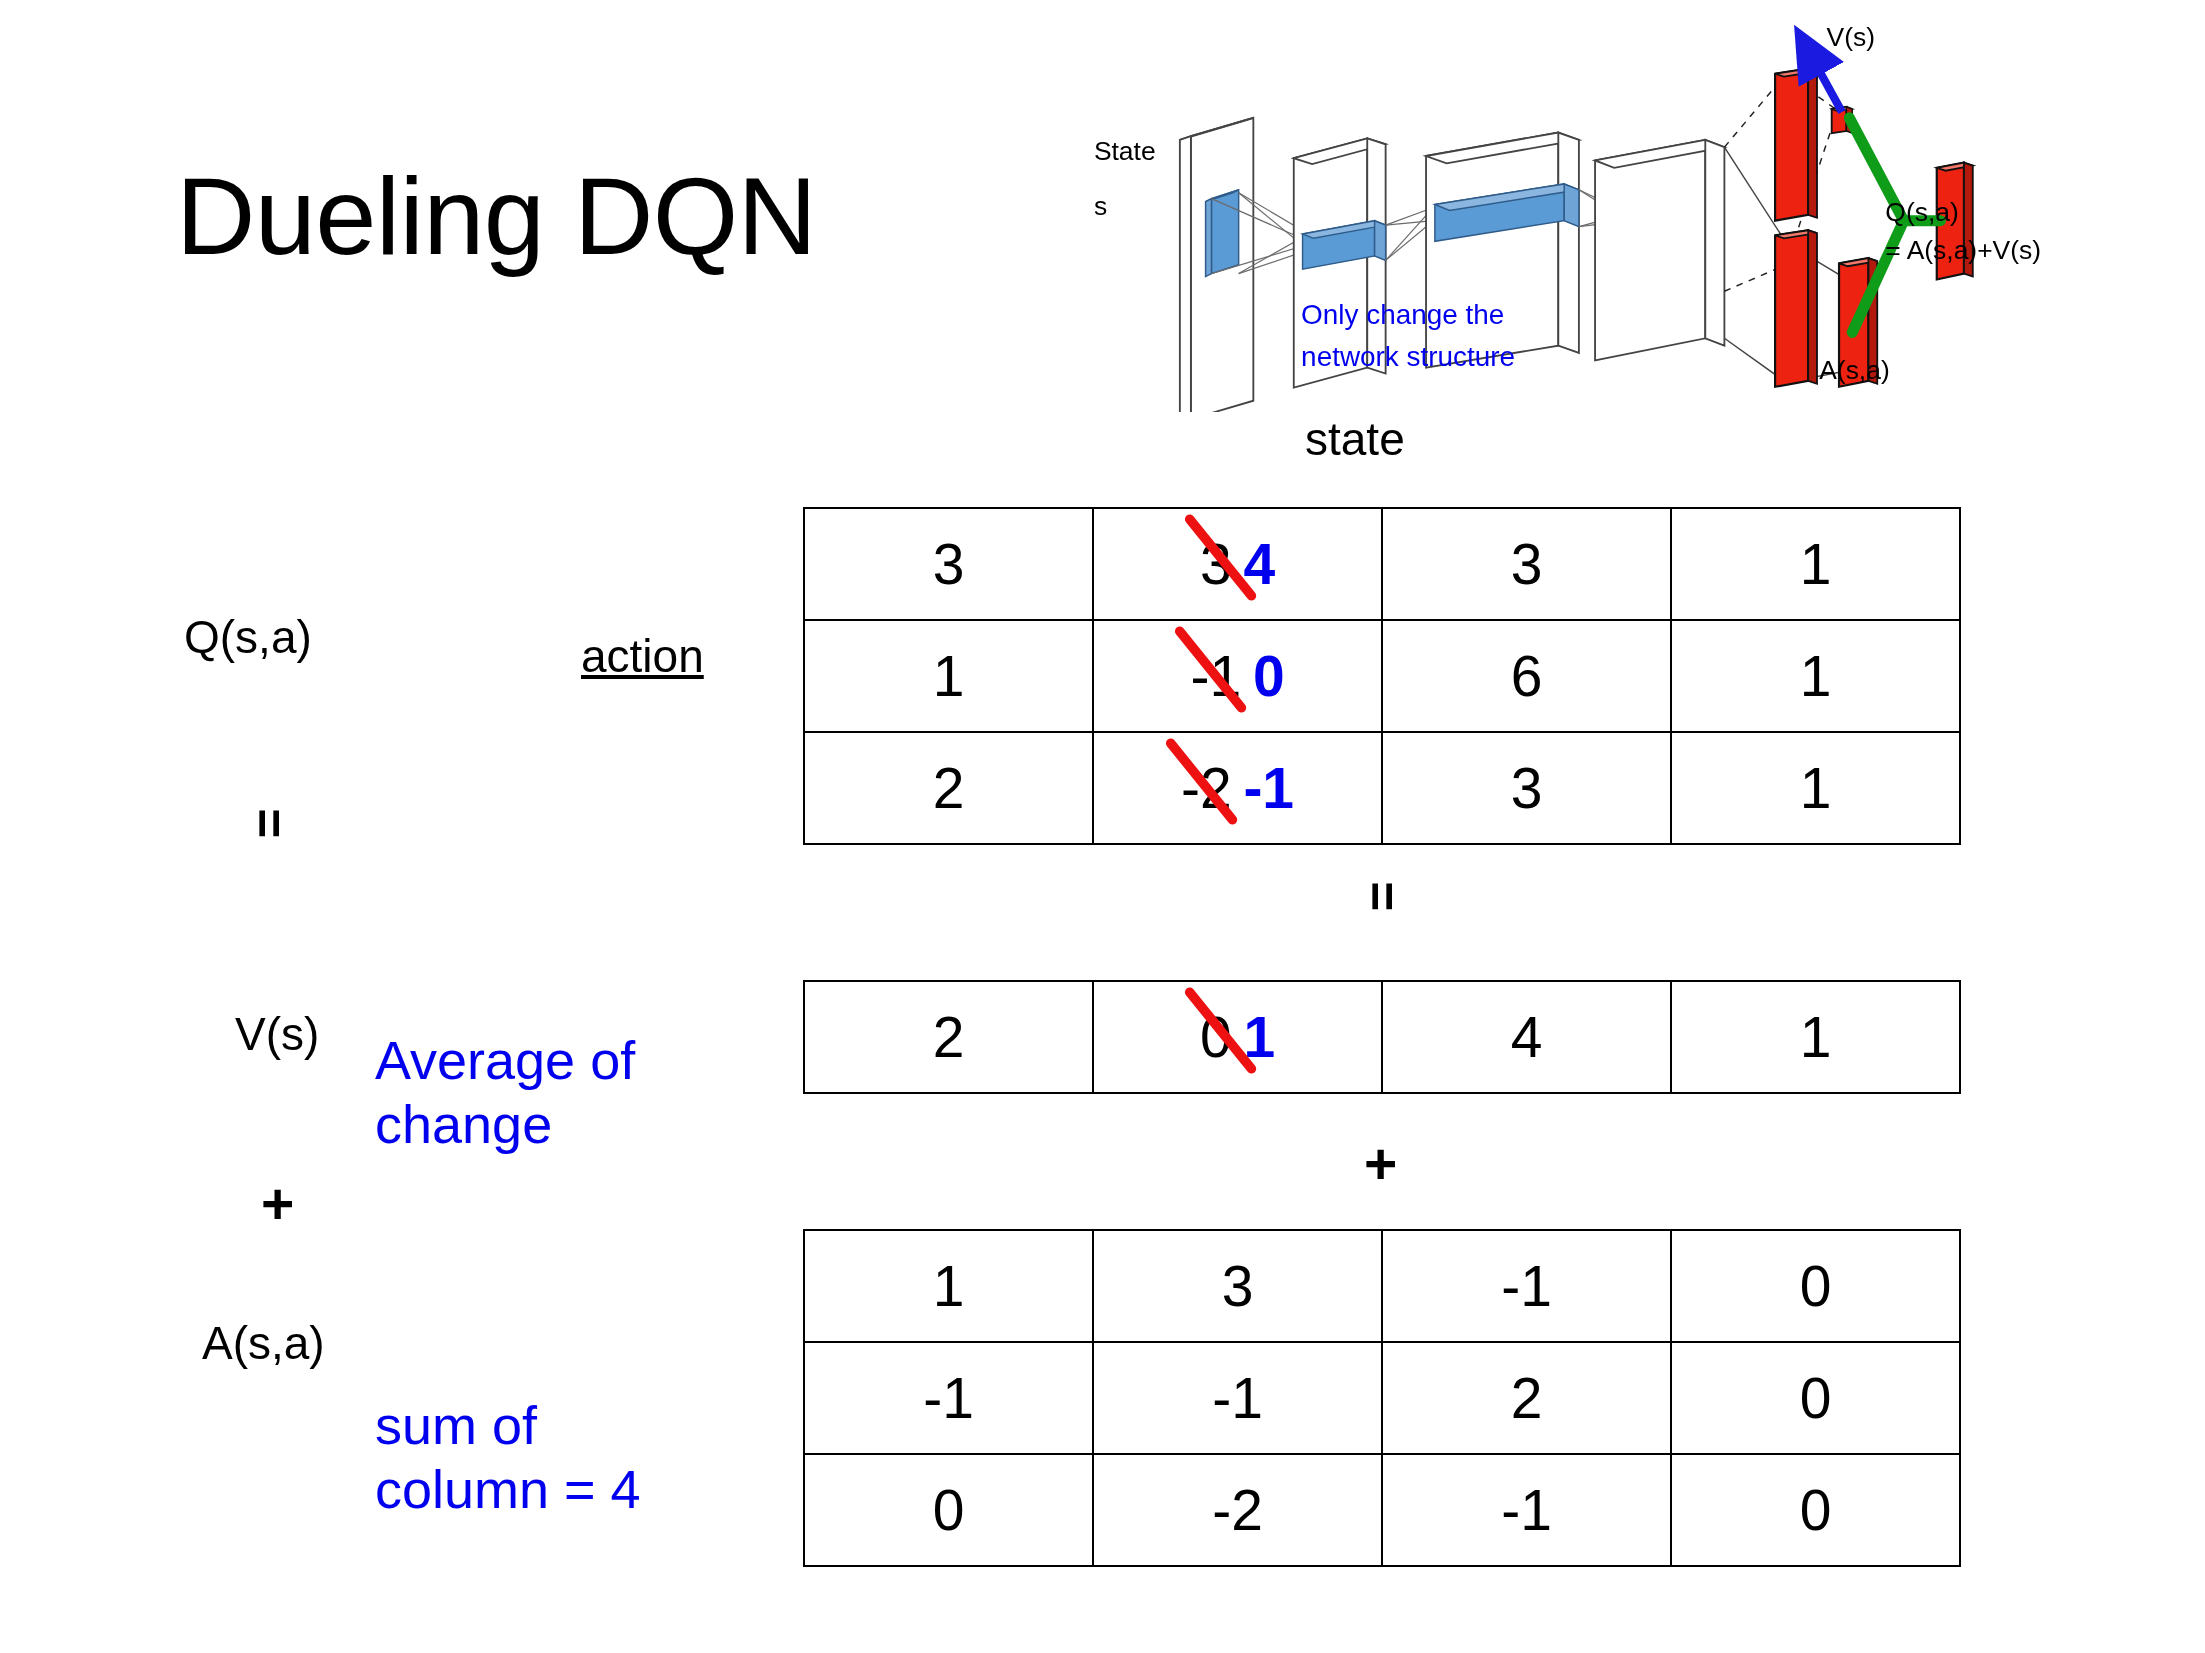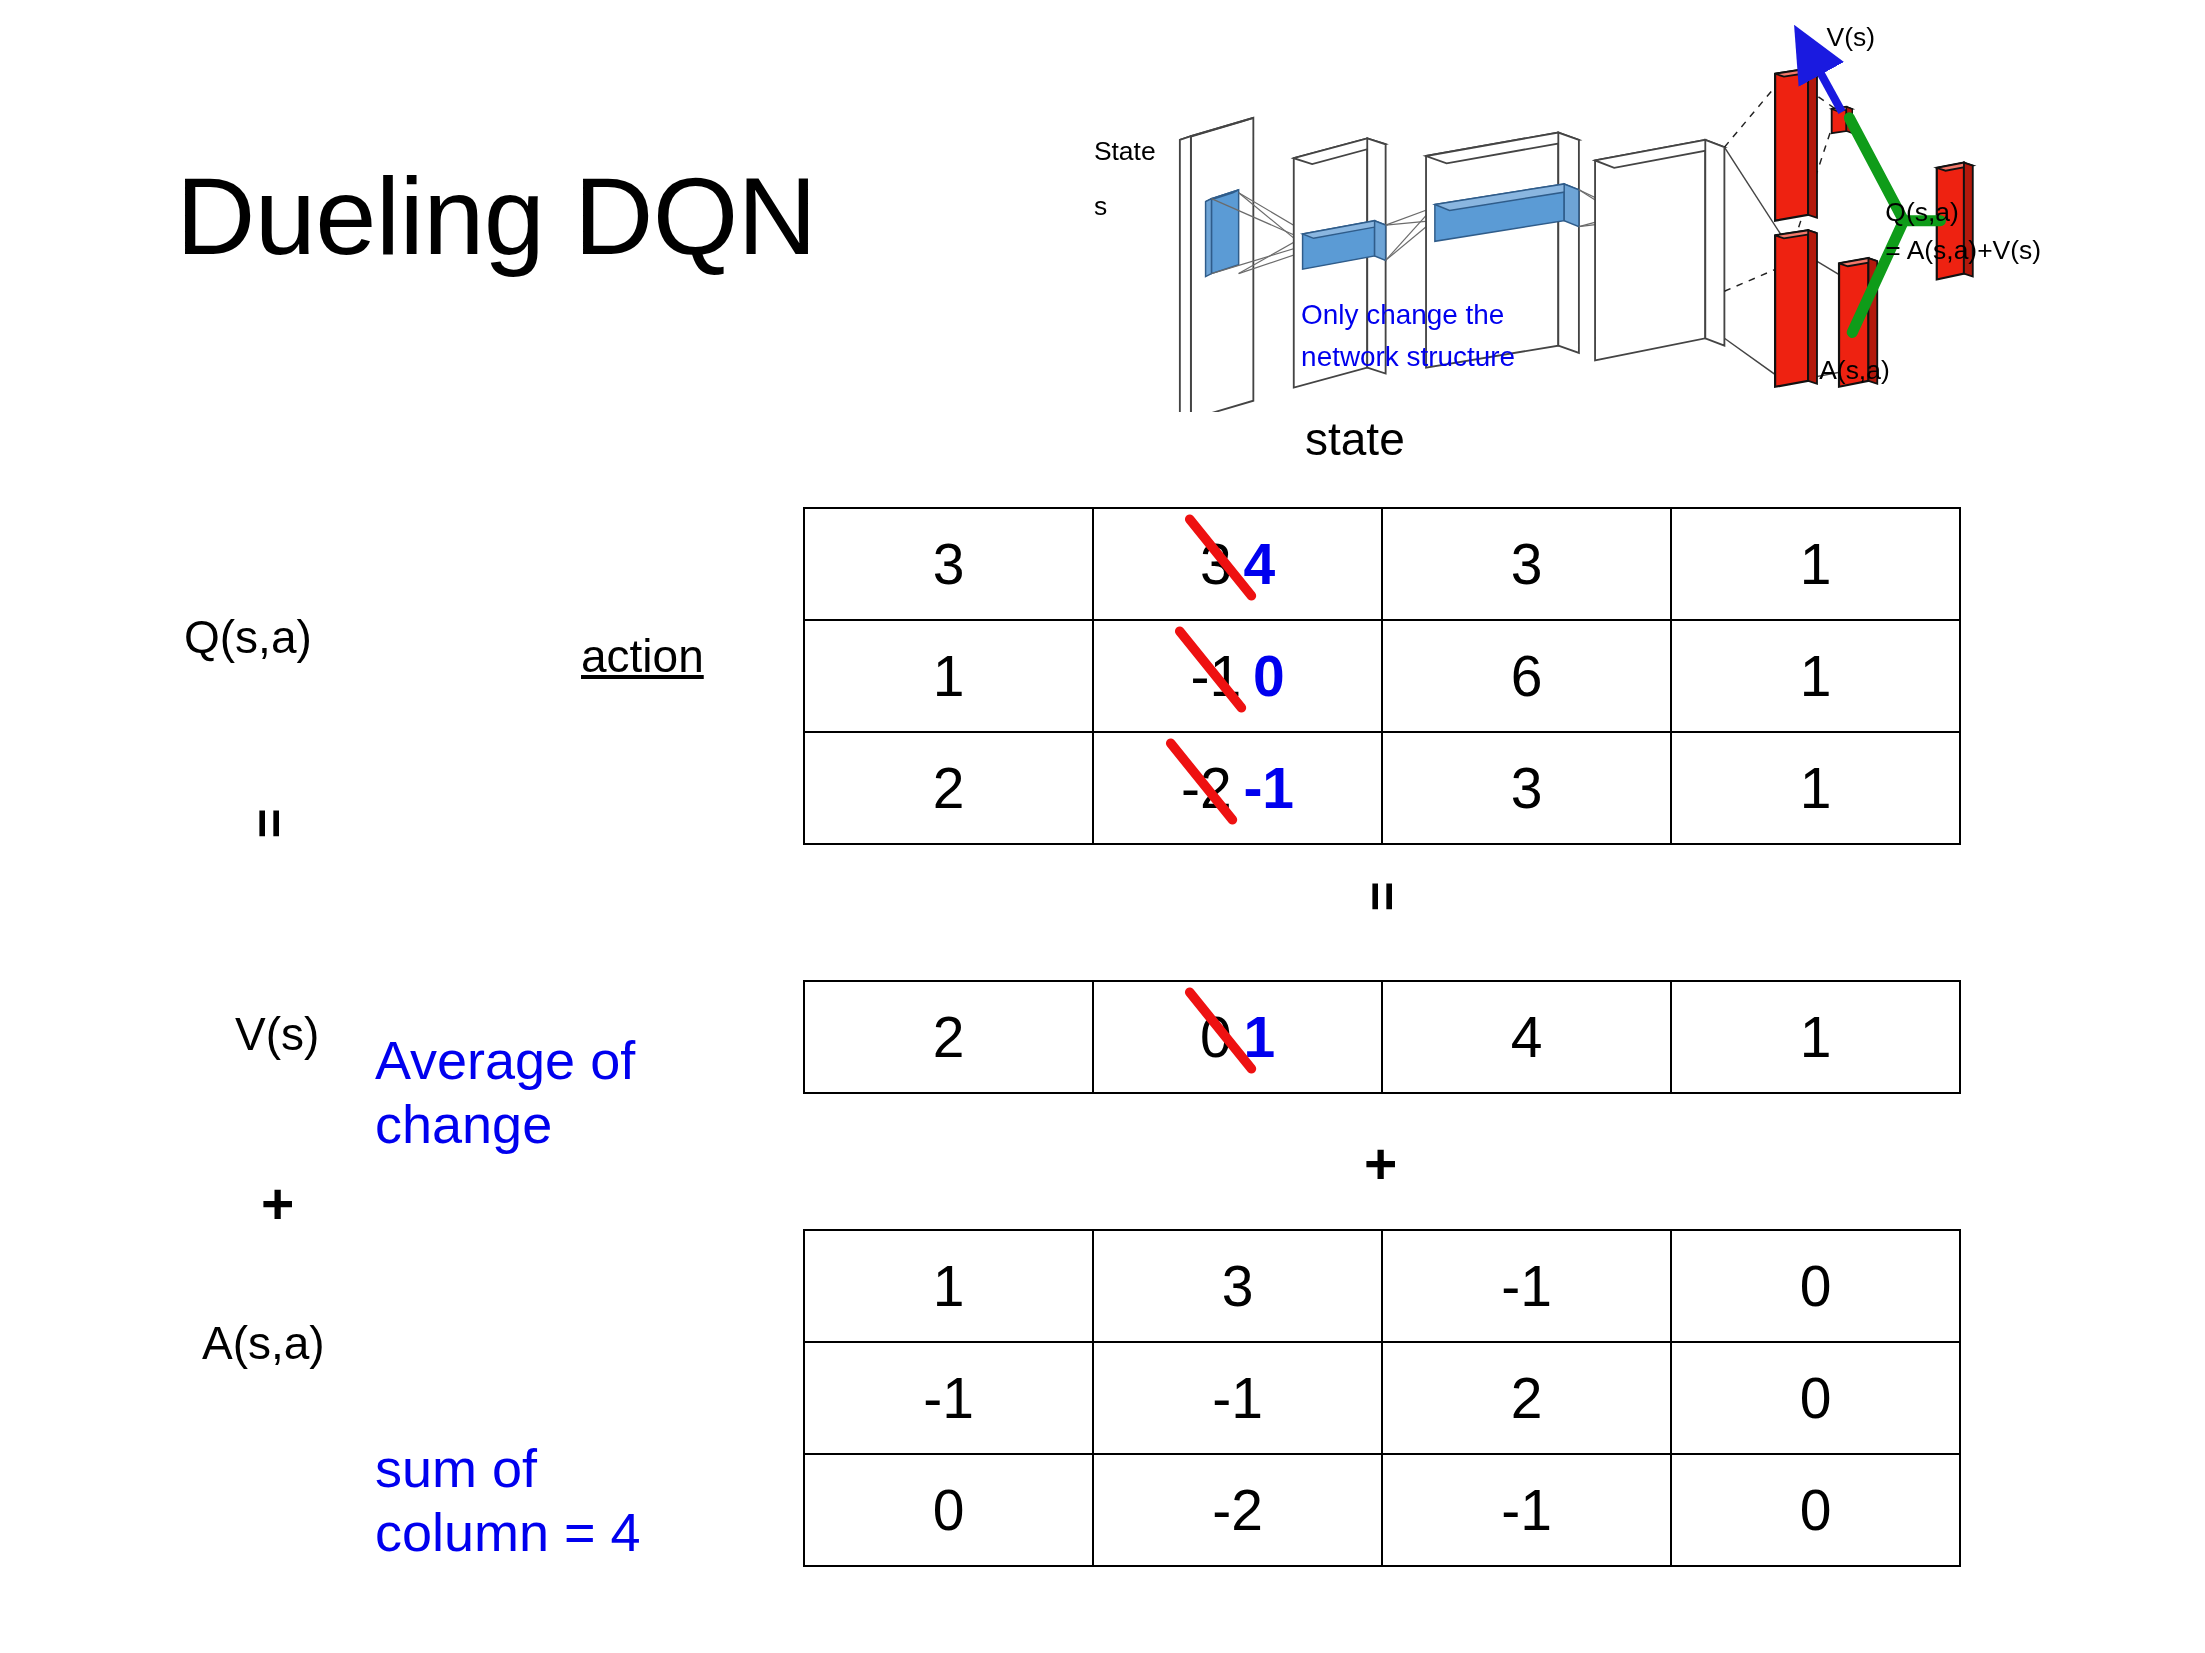--- a/index.html
+++ b/index.html
@@ -61,21 +61,21 @@
   #state-label{left:1305px;top:412px;}
   #action-label{left:581px;top:629px;text-decoration:underline;}
   #q-label{left:184px;top:610px;}
   #eq1{left:243px;top:798px;}
   #eq2{left:1356px;top:871px;}
   #v-label{left:235px;top:1007px;}
   #avg-col{left:375px;top:1029px;}
   #plus1{left:261px;top:1176px;}
   #plus2{left:1364px;top:1136px;}
   #a-label{left:202px;top:1316px;}
-  #sum-col{left:375px;top:1437px;}
+  #sum-col{left:375px;top:1394px;}
 </style>
 </head>
 <body>
 
 <div class="abs" id="slide-title">Dueling DQN</div>
 
 <div class="abs" id="network-diagram">
   <svg width="1117" height="412" viewBox="0 0 1520 560" xmlns="http://www.w3.org/2000/svg">
     <defs>
       <marker id="arrowblue" markerWidth="7" markerHeight="7" refX="3" refY="3.2" orient="auto">

